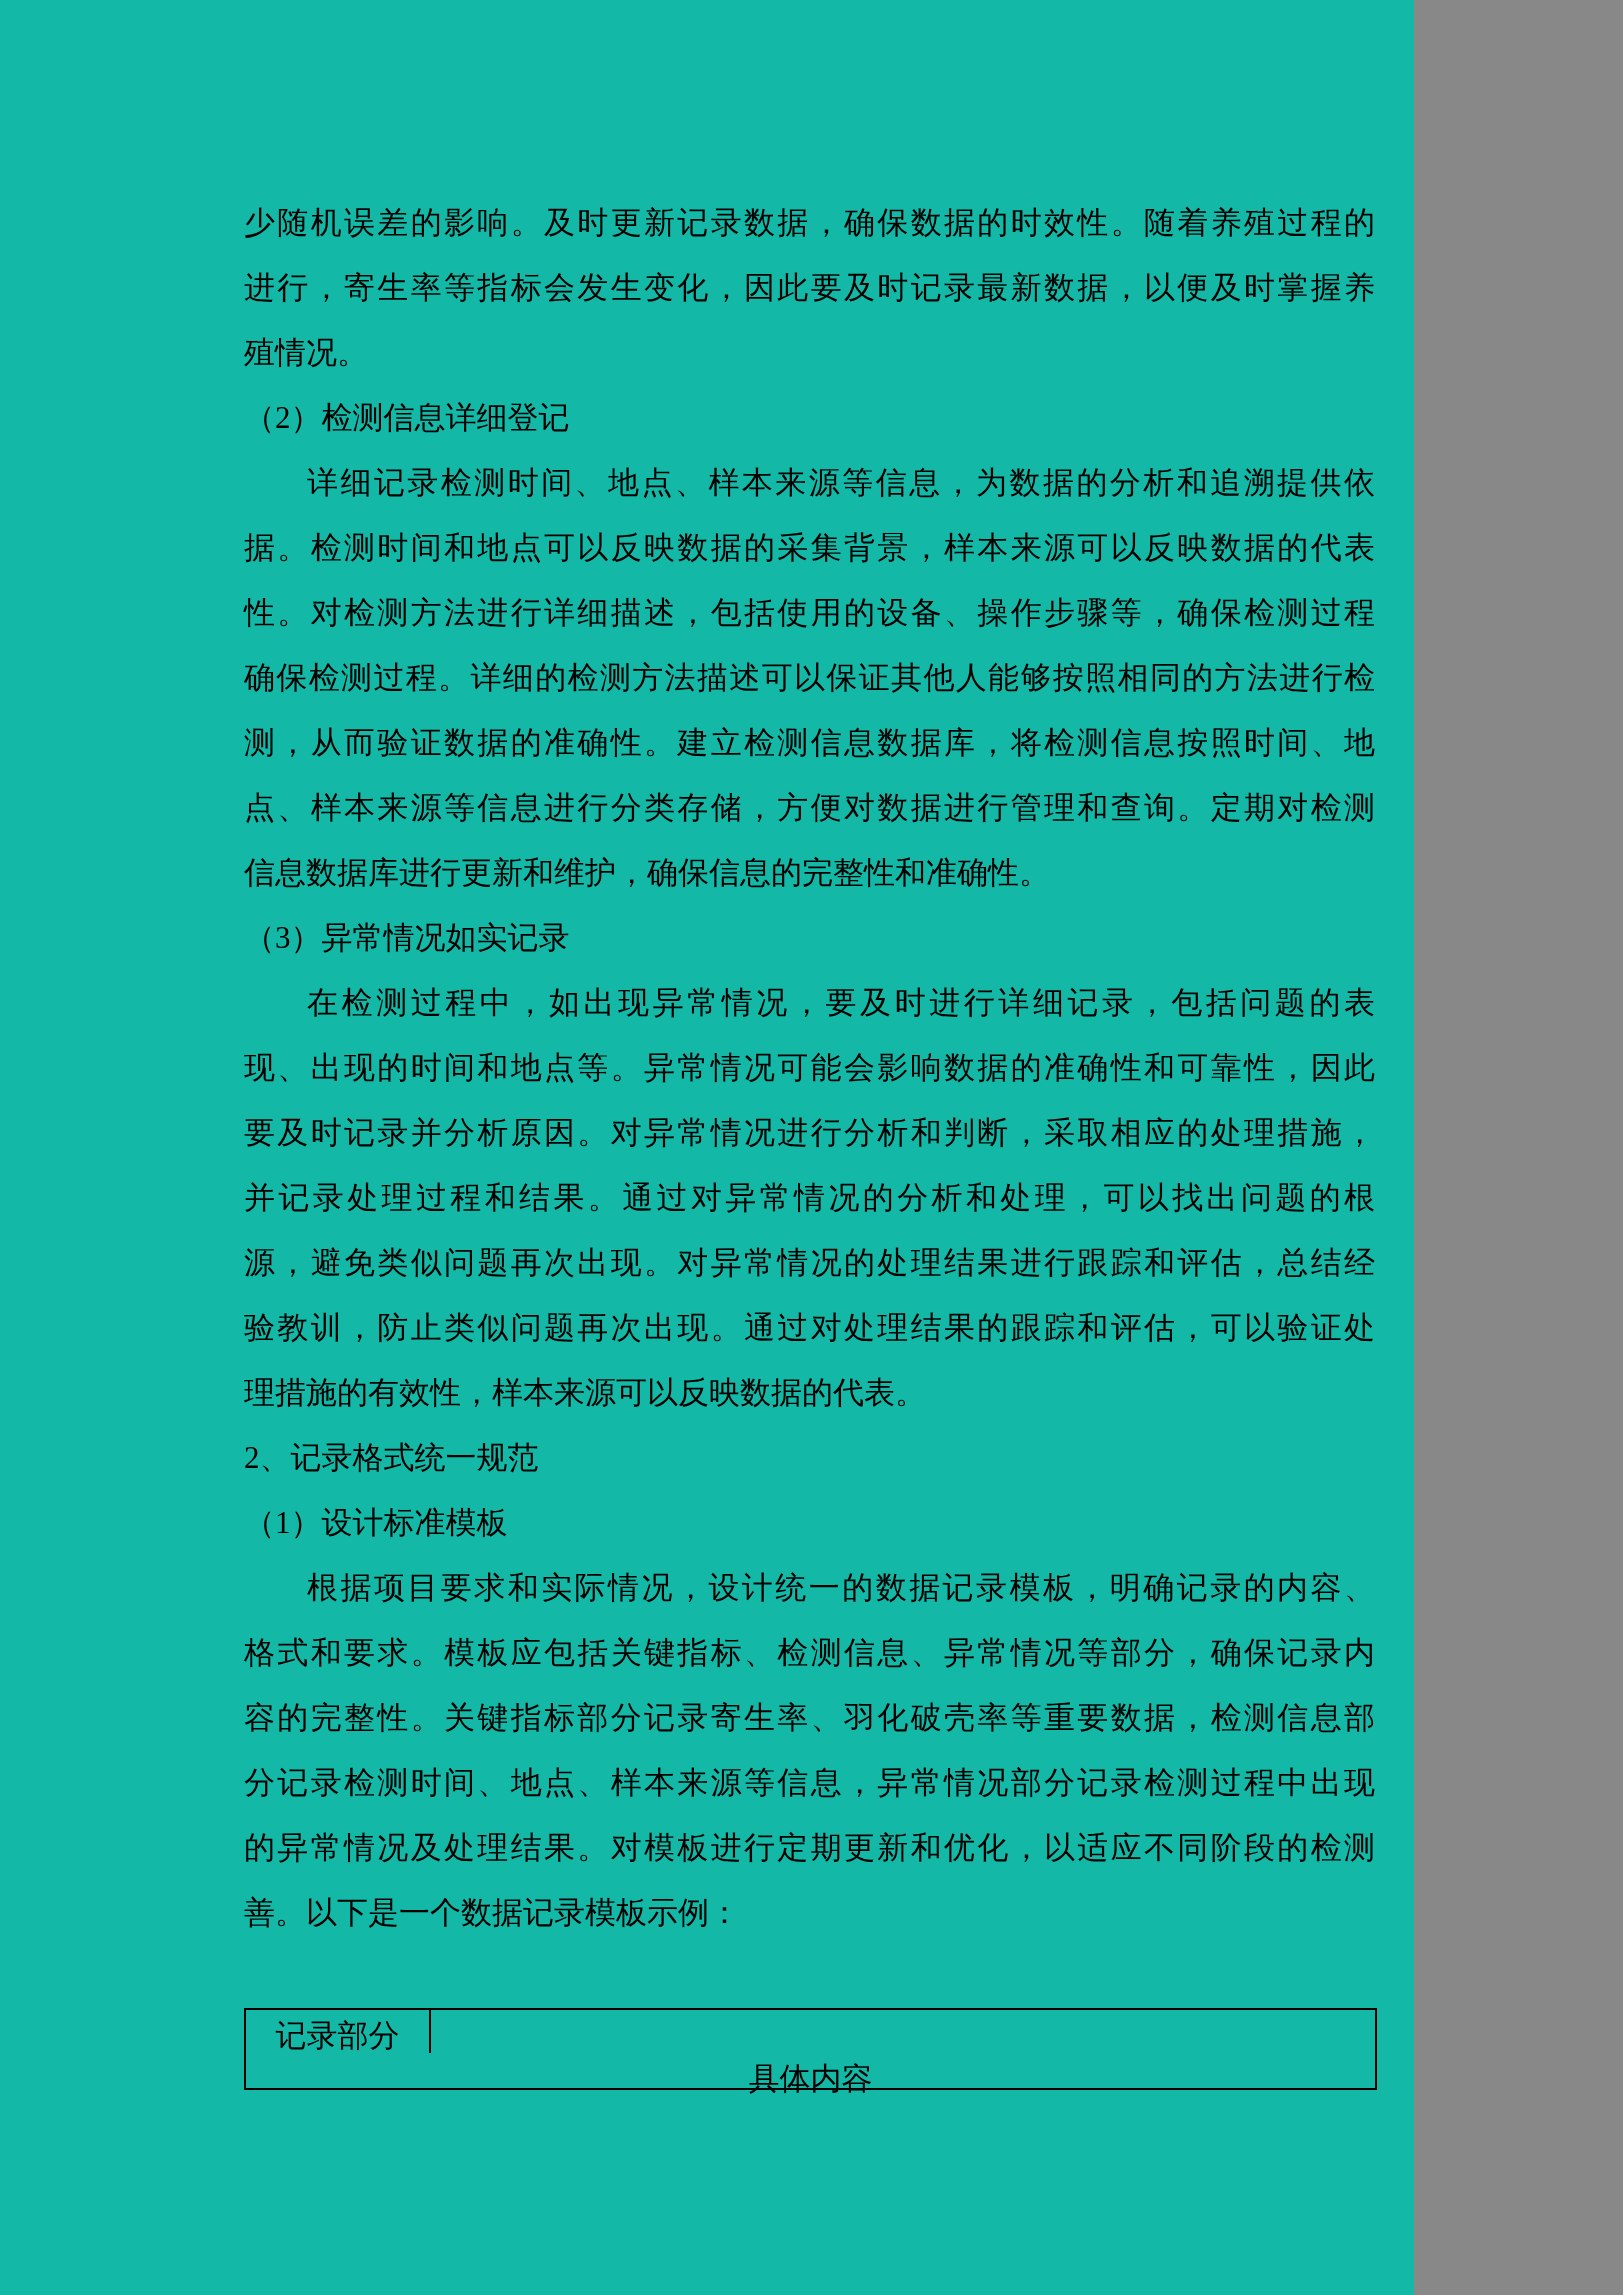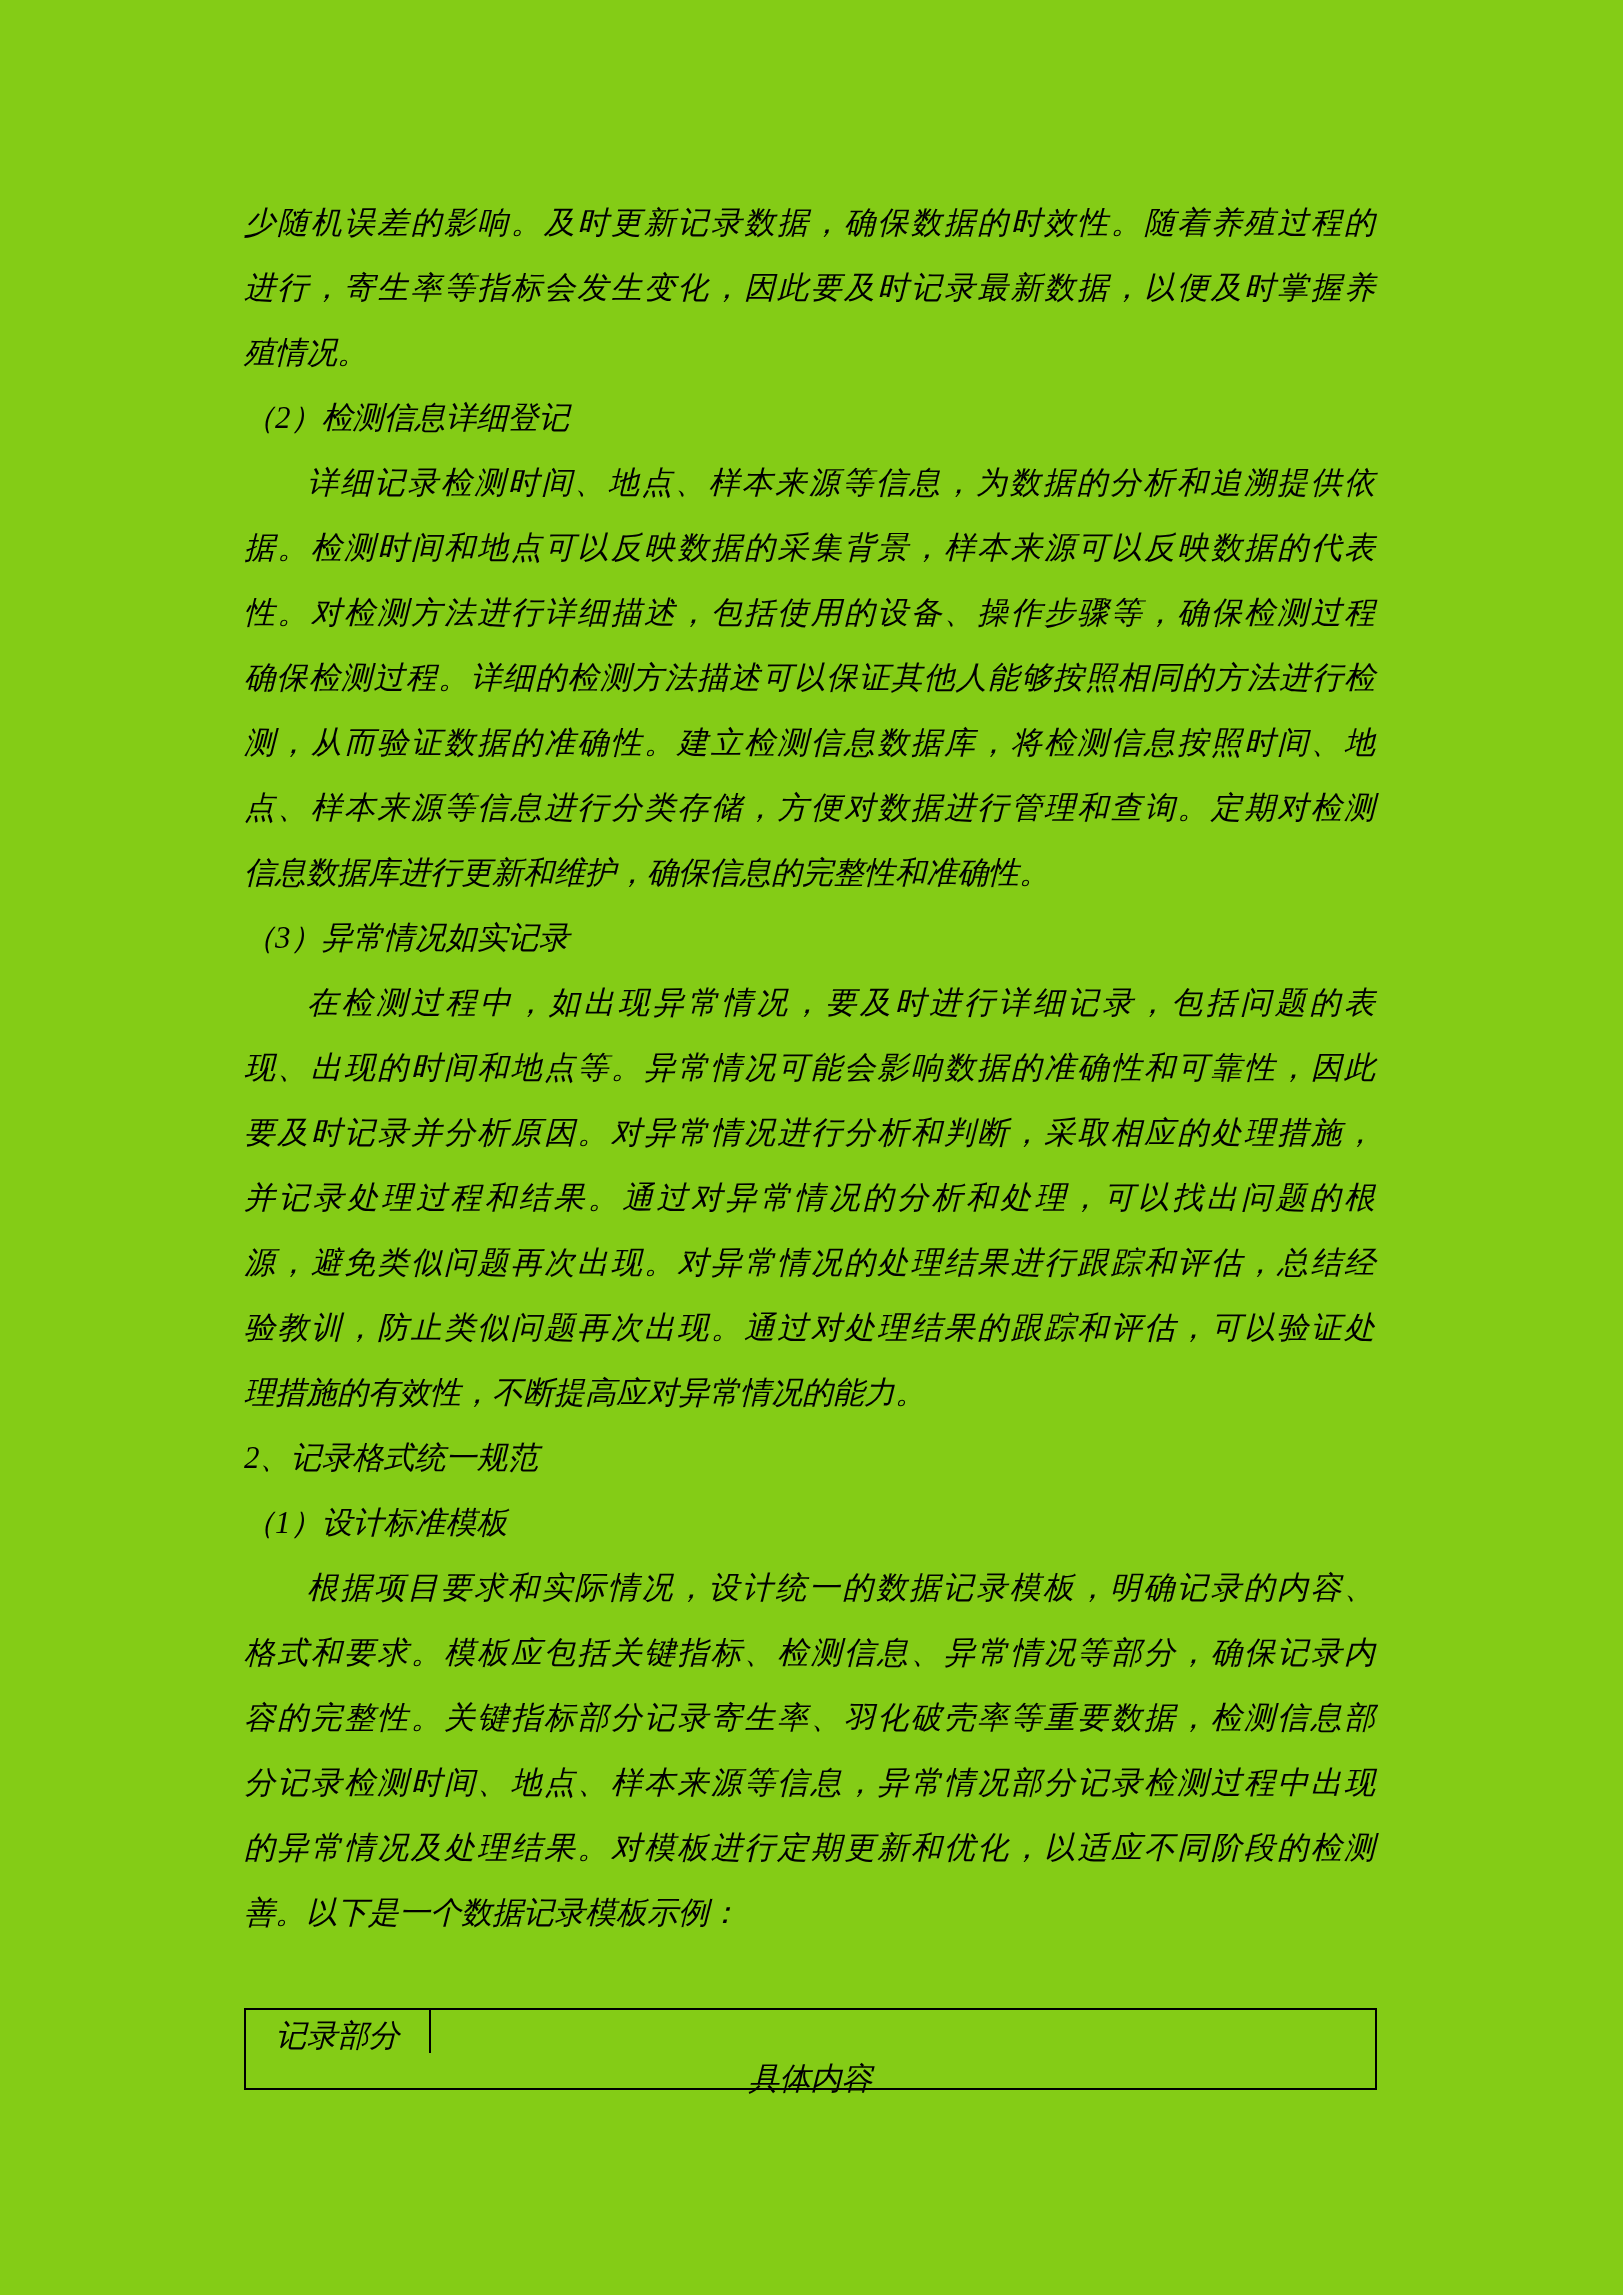--- a/index.html
+++ b/index.html
@@ -2,27 +2,26 @@
 <html style="font-size:10.5px"><head>
 <meta charset="utf-8">
 <style>
   html, body {
     margin: 0;
     padding: 0;
     background: #888888;
   }
   .page {
     position: relative;
-    width: 1623px;
+    width: 1414px;
     height: 2295px;
-    background: #84cc16;
+    background: #14b8a6;
     font-family: "Liberation Serif", serif;
     color: #000000;
     overflow: hidden;
-    font-style: italic;
   }
   .text-block {
     position: absolute;
     left: 244px;
     top: 190px;
     width: 1131px;
   }
   .line {
     height: 65px;
     line-height: 65px;
@@ -91,21 +90,21 @@
       <div class="line body">测，从而验证数据的准确性。建立检测信息数据库，将检测信息按照时间、地</div>
       <div class="line body">点、样本来源等信息进行分类存储，方便对数据进行管理和查询。定期对检测</div>
       <div class="line body-last">信息数据库进行更新和维护，确保信息的完整性和准确性。</div>
       <div class="line heading">（3）异常情况如实记录</div>
       <div class="line body-first">在检测过程中，如出现异常情况，要及时进行详细记录，包括问题的表</div>
       <div class="line body">现、出现的时间和地点等。异常情况可能会影响数据的准确性和可靠性，因此</div>
       <div class="line body">要及时记录并分析原因。对异常情况进行分析和判断，采取相应的处理措施，</div>
       <div class="line body">并记录处理过程和结果。通过对异常情况的分析和处理，可以找出问题的根</div>
       <div class="line body">源，避免类似问题再次出现。对异常情况的处理结果进行跟踪和评估，总结经</div>
       <div class="line body">验教训，防止类似问题再次出现。通过对处理结果的跟踪和评估，可以验证处</div>
-      <div class="line body-last">理措施的有效性，不断提高应对异常情况的能力。</div>
+      <div class="line body-last">理措施的有效性，样本来源可以反映数据的代表。</div>
       <div class="line heading">2、记录格式统一规范</div>
       <div class="line heading">（1）设计标准模板</div>
       <div class="line body-first">根据项目要求和实际情况，设计统一的数据记录模板，明确记录的内容、</div>
       <div class="line body">格式和要求。模板应包括关键指标、检测信息、异常情况等部分，确保记录内</div>
       <div class="line body">容的完整性。关键指标部分记录寄生率、羽化破壳率等重要数据，检测信息部</div>
       <div class="line body">分记录检测时间、地点、样本来源等信息，异常情况部分记录检测过程中出现</div>
       <div class="line body">的异常情况及处理结果。对模板进行定期更新和优化，以适应不同阶段的检测</div>
       <div class="line body-last">善。以下是一个数据记录模板示例：</div>
     </div>
 

